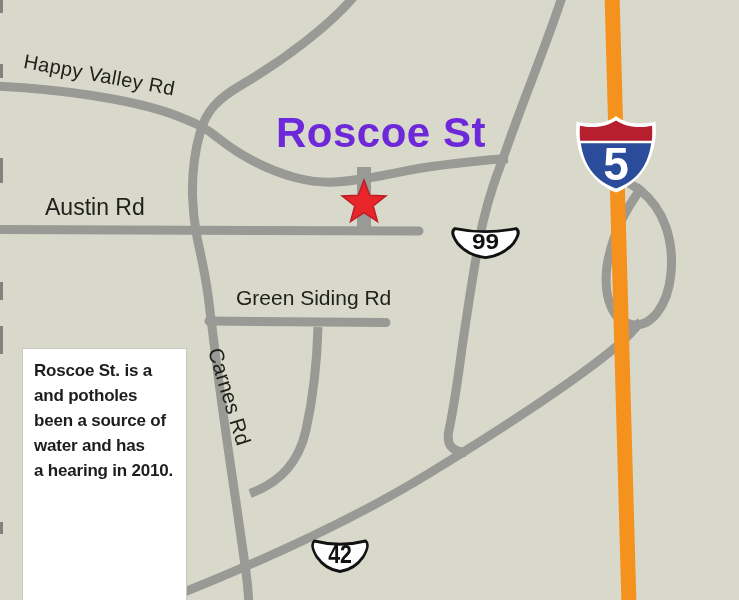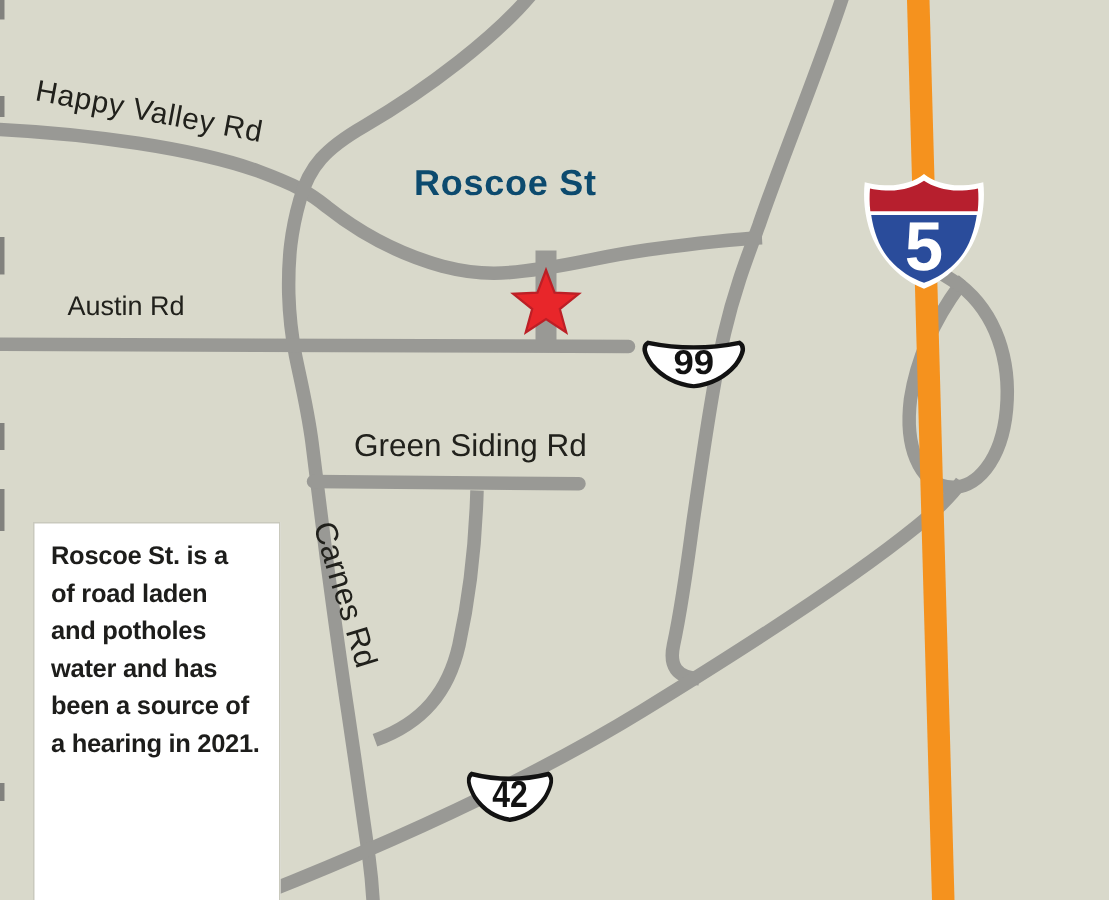--- a/index.html
+++ b/index.html
@@ -11,22 +11,22 @@
     font-family:"Liberation Sans",sans-serif;
   }
   .roads{position:absolute;left:0;top:0;}
   .lbl{
     position:absolute;
     color:#21211c;
     white-space:nowrap;
     font-family:"Liberation Sans",sans-serif;
   }
   .lbl-happy{left:26px;top:50px;font-size:20px;letter-spacing:.4px;transform:rotate(10.5deg);transform-origin:0 0;}
-  .lbl-austin{left:45px;top:194px;font-size:18px;}
-  .lbl-roscoe{left:276px;top:109px;font-size:24px;font-weight:bold;letter-spacing:.5px;color:#0c4a6e;}
+  .lbl-austin{left:45px;top:194px;font-size:23px;}
+  .lbl-roscoe{left:276px;top:109px;font-size:42px;font-weight:bold;letter-spacing:.5px;color:#6d28d9;}
   .lbl-green{left:236px;top:286px;font-size:21px;}
   .lbl-carnes{left:226px;top:345px;font-size:21px;transform:rotate(73deg);transform-origin:0 0;}
   .shield{position:absolute;}
   .shield svg{display:block;}
   .shield text{font-family:"Liberation Sans",sans-serif;font-weight:bold;}
   .star{position:absolute;left:339px;top:178px;}
   .caption{
     position:absolute;left:22px;top:348px;width:165px;height:287px;
     box-sizing:border-box;
     background:#ffffff;border:1px solid #c9c9bd;
@@ -88,36 +88,35 @@
 
   <div class="shield" style="left:574px;top:113px;">
     <svg width="84" height="84" viewBox="0 0 84 82">
       <path fill="#ffffff" d="M 42,2 C 48,7 58,10 68,9.5 C 73,9.3 78,8.6 81.5,7.5 C 83,20 81,36 74,49.5 C 66.5,63.5 55,73.5 42,78.5 C 29,73.5 17.5,63.5 10,49.5 C 3,36 1,20 2.5,7.5 C 6,8.6 11,9.3 16,9.5 C 26,10 36,7 42,2 Z"></path>
       <path fill="#b71f2e" d="M 42,6.5 C 36,10.5 27,13.5 16.5,13 C 12.5,12.9 8.8,12.4 6,11.7 C 5.6,16.3 5.6,21.2 6.2,26.8 L 77.8,26.8 C 78.4,21.2 78.4,16.3 78,11.7 C 75.2,12.4 71.5,12.9 67.5,13 C 57,13.5 48,10.5 42,6.5 Z"></path>
       <path fill="#2a4c9b" d="M 6.8,29.3 C 8.5,41 12.5,51.5 19,59 C 25.5,66.5 33.5,71.5 42,74.5 C 50.5,71.5 58.5,66.5 65,59 C 71.5,51.5 75.5,41 77.2,29.3 Z"></path>
       <text x="42" y="66" text-anchor="middle" font-size="46" fill="#ffffff">5</text>
     </svg>
   </div>
 
-  <div class="shield" style="left:428px;top:219px;">
+  <div class="shield" style="left:451px;top:219px;">
     <svg width="69" height="40" viewBox="0 0 68 42" preserveAspectRatio="none">
       <path fill="#ffffff" stroke="#121212" stroke-width="3" d="M 4,10 Q 34,16.5 64,10 Q 69.5,13.5 61.5,25.5 Q 51,38.5 34,40.5 Q 17,38.5 6.5,25.5 Q -1.5,13.5 4,10 Z"></path>
       <text x="34" y="32" text-anchor="middle" font-size="24" fill="#121212">99</text>
     </svg>
   </div>
 
-  <div class="shield" style="left:311px;top:506px;">
+  <div class="shield" style="left:311px;top:531px;">
     <svg width="58" height="42" viewBox="0 0 68 42" preserveAspectRatio="none">
       <path fill="#ffffff" stroke="#121212" stroke-width="3" d="M 4,10 Q 34,16.5 64,10 Q 69.5,13.5 61.5,25.5 Q 51,38.5 34,40.5 Q 17,38.5 6.5,25.5 Q -1.5,13.5 4,10 Z"></path>
       <text x="34" y="32" text-anchor="middle" font-size="25" fill="#121212">42</text>
     </svg>
   </div>
 
   <div class="caption">
     <div>Roscoe St. is a</div>
-    <div>of road laden</div>
     <div>and potholes</div>
+    <div>been a source of</div>
     <div>water and has</div>
-    <div>been a source of</div>
-    <div>a hearing in 2021.</div>
+    <div>a hearing in 2010.</div>
   </div>
 
 </div>
 
 </body></html>

